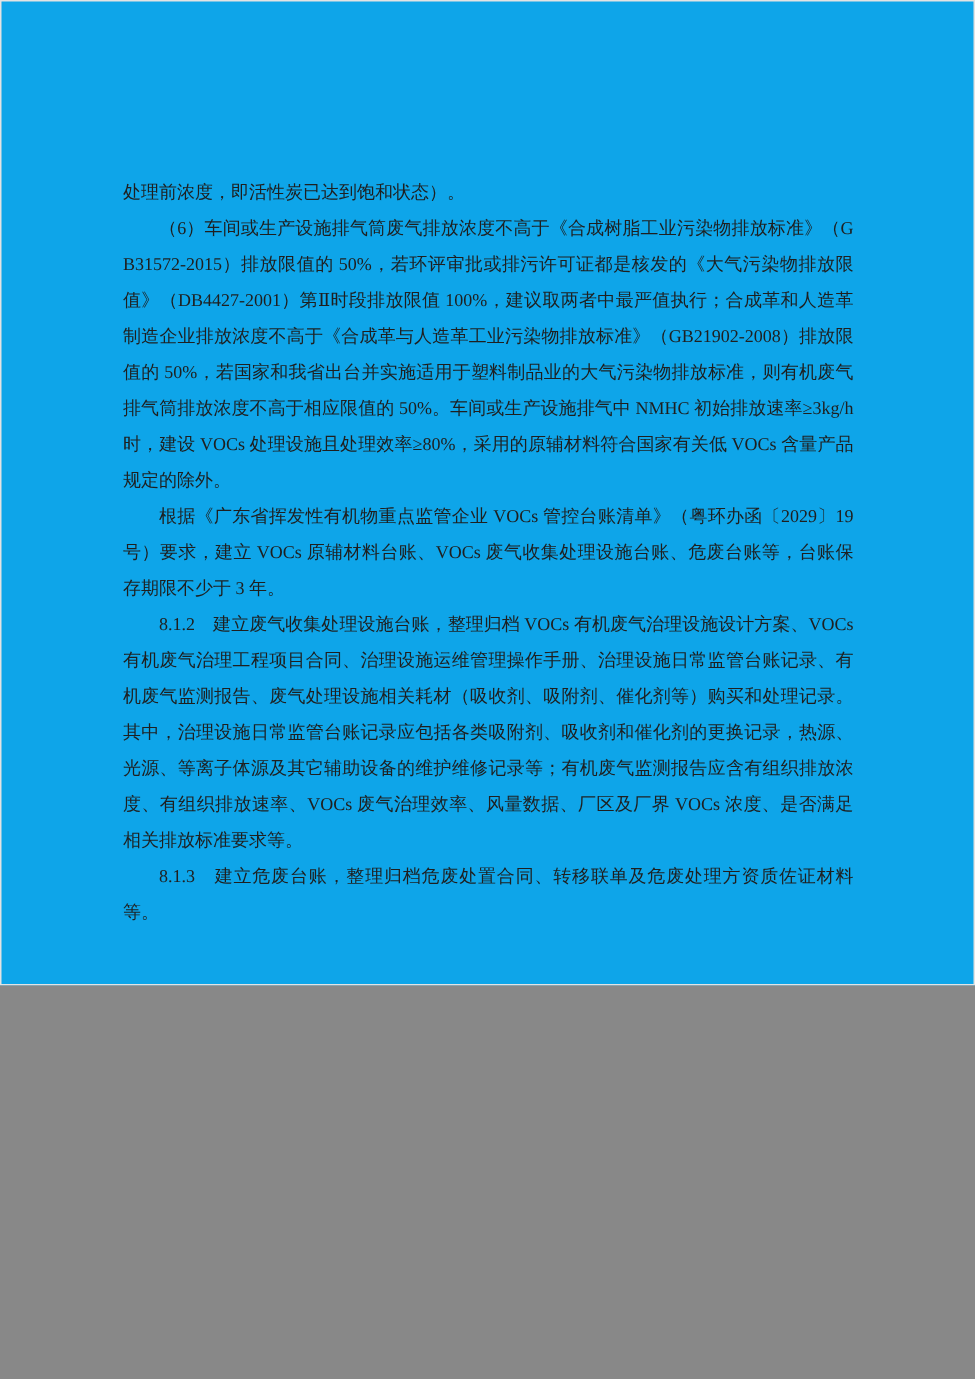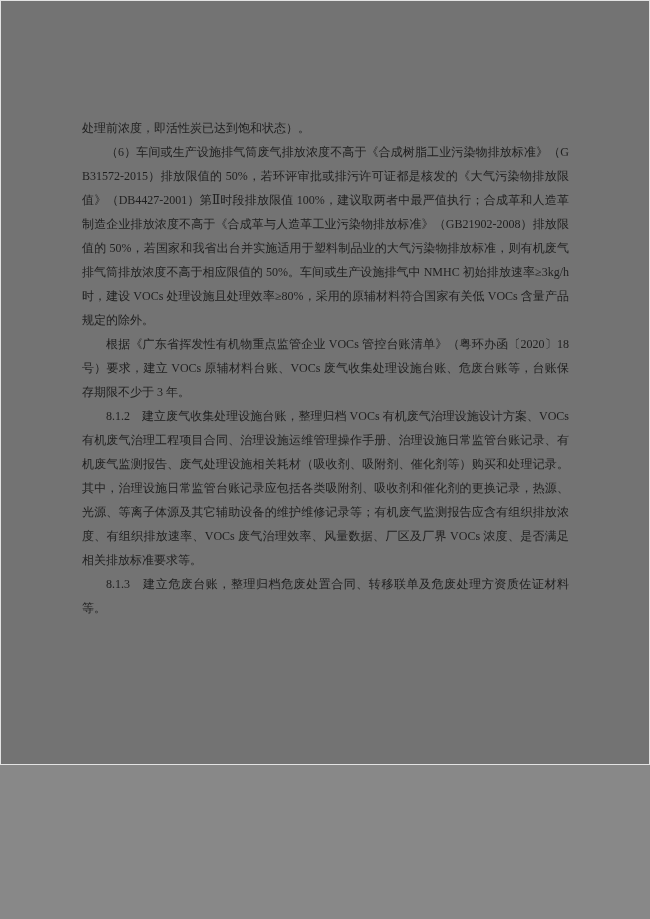--- a/index.html
+++ b/index.html
@@ -1,21 +1,21 @@
 <!DOCTYPE html>
 <html><head>
 <meta charset="utf-8">
 <style>
   html, body { margin: 0; padding: 0; background: #888; }
   .page {
     position: relative;
     width: 650px;
-    height: 765px;
+    height: 657px;
     margin: 0 auto;
-    background: #737373;
+    background: #0ea5e9;
     box-shadow: inset 0 0 0 1px #e3e3e3;
     overflow: hidden;
     font-family: "Liberation Serif", "DejaVu Serif", serif;
     color: #1f1f1f;
   }
   .doc-body {
     position: absolute;
     left: 82px;
     top: 116px;
     width: 487px;
@@ -59,18 +59,18 @@
     line-height: 16px;
   }
 </style>
 </head>
 <body>
 
 <div class="page">
   <div class="doc-body" id="doc-body">
       <div class="blk body noindent">处理前浓度，即活性炭已达到饱和状态）。</div>
       <div class="blk body">（6）车间或生产设施排气筒废气排放浓度不高于《合成树脂工业污染物排放标准》（GB31572-2015）排放限值的 50%，若环评审批或排污许可证都是核发的《大气污染物排放限值》（DB4427-2001）第Ⅱ时段排放限值 100%，建议取两者中最严值执行；合成革和人造革制造企业排放浓度不高于《合成革与人造革工业污染物排放标准》（GB21902-2008）排放限值的 50%，若国家和我省出台并实施适用于塑料制品业的大气污染物排放标准，则有机废气排气筒排放浓度不高于相应限值的 50%。车间或生产设施排气中 NMHC 初始排放速率≥3kg/h 时，建设 VOCs 处理设施且处理效率≥80%，采用的原辅材料符合国家有关低 VOCs 含量产品规定的除外。</div>
-      <div class="blk body">根据《广东省挥发性有机物重点监管企业 VOCs 管控台账清单》（粤环办函〔2020〕18 号）要求，建立 VOCs 原辅材料台账、VOCs 废气收集处理设施台账、危废台账等，台账保存期限不少于 3 年。</div>
+      <div class="blk body">根据《广东省挥发性有机物重点监管企业 VOCs 管控台账清单》（粤环办函〔2029〕19 号）要求，建立 VOCs 原辅材料台账、VOCs 废气收集处理设施台账、危废台账等，台账保存期限不少于 3 年。</div>
       <div class="blk body">8.1.2　建立废气收集处理设施台账，整理归档 VOCs 有机废气治理设施设计方案、VOCs 有机废气治理工程项目合同、治理设施运维管理操作手册、治理设施日常监管台账记录、有机废气监测报告、废气处理设施相关耗材（吸收剂、吸附剂、催化剂等）购买和处理记录。其中，治理设施日常监管台账记录应包括各类吸附剂、吸收剂和催化剂的更换记录，热源、光源、等离子体源及其它辅助设备的维护维修记录等；有机废气监测报告应含有组织排放浓度、有组织排放速率、VOCs 废气治理效率、风量数据、厂区及厂界 VOCs 浓度、是否满足相关排放标准要求等。</div>
       <div class="blk body">8.1.3　建立危废台账，整理归档危废处置合同、转移联单及危废处理方资质佐证材料等。</div>
     </div>
   <div class="page-number">6</div>
 </div>
 
 </body></html>

